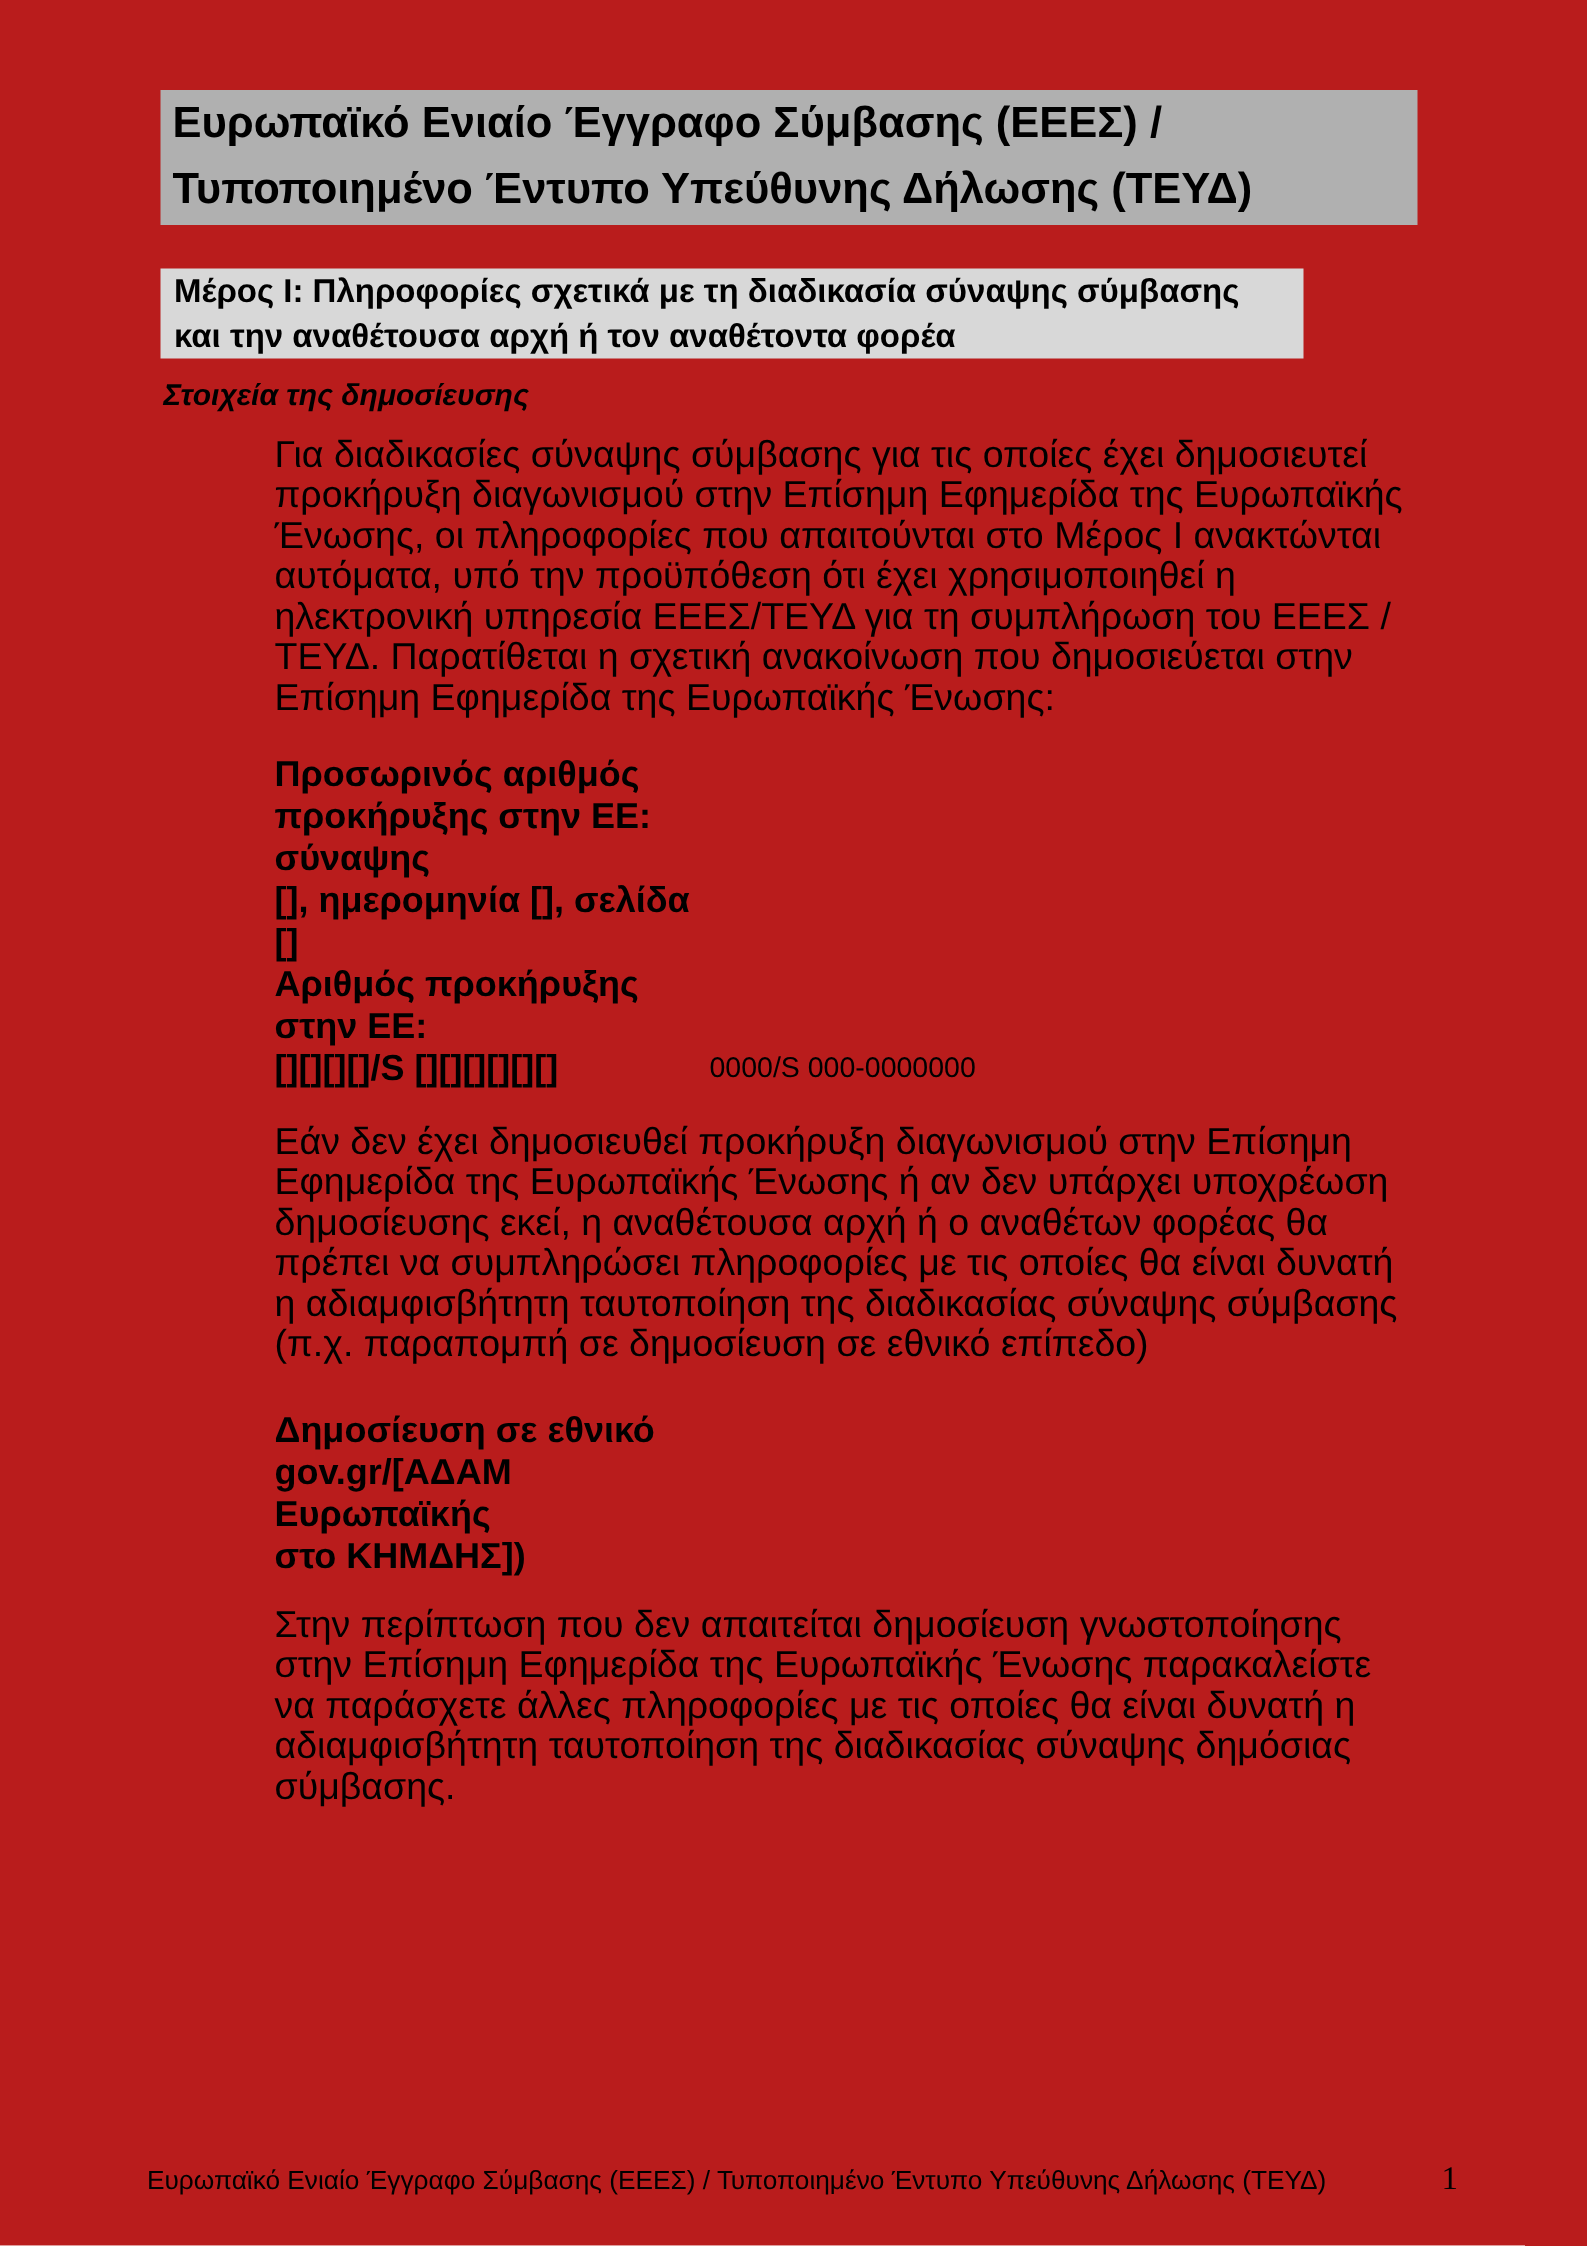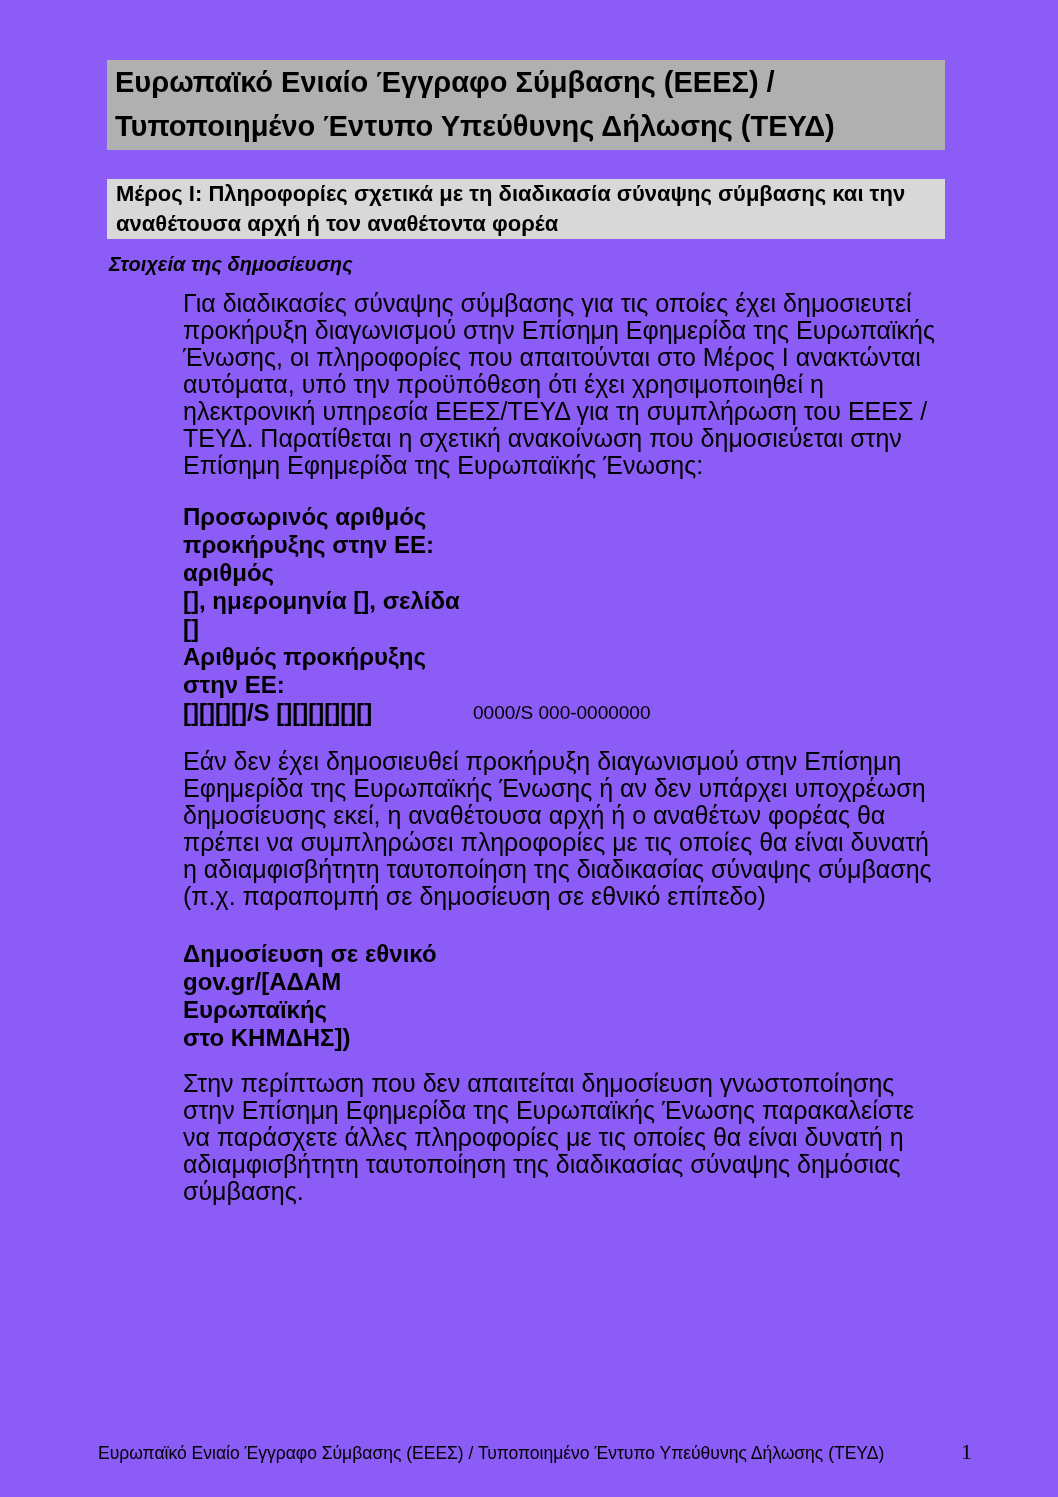--- a/index.html
+++ b/index.html
@@ -4,38 +4,38 @@
 <style>
   html, body {
     margin: 0;
     padding: 0;
     background: #ffffff;
   }
   .page {
     position: relative;
     width: 1058px;
     height: 1497px;
-    background: #8b5cf6;
+    background: #b91c1c;
     color: #000000;
     font-family: "Liberation Sans", sans-serif;
     overflow: hidden;
   }
   .title-bar {
     margin: 60px 0 0 107px;
     width: 838px;
     box-sizing: border-box;
     background: #b0b0b0;
     font-size: 29px;
     font-weight: bold;
     line-height: 44px;
     padding: 0 14px 2px 8px;
   }
   .part-header-bar {
     margin: 29px 0 0 107px;
-    width: 838px;
+    width: 762px;
     box-sizing: border-box;
     background: #d8d8d8;
     font-size: 22px;
     font-weight: bold;
     line-height: 30px;
     padding: 0 20px 0 9px;
   }
   .sub-heading {
     margin: 14px 0 0 109px;
     font-size: 20px;
@@ -103,21 +103,21 @@
 
   <div class="sub-heading">Στοιχεία της δημοσίευσης</div>
 
   <div class="indent">
 
     <p class="body-par par-1">Για διαδικασίες σύναψης σύμβασης για τις οποίες έχει δημοσιευτεί προκήρυξη διαγωνισμού στην Επίσημη Εφημερίδα της Ευρωπαϊκής Ένωσης, οι πληροφορίες που απαιτούνται στο Μέρος Ι ανακτώνται αυτόματα, υπό την προϋπόθεση ότι έχει χρησιμοποιηθεί η ηλεκτρονική υπηρεσία ΕΕΕΣ/ΤΕΥΔ για τη συμπλήρωση του ΕΕΕΣ /ΤΕΥΔ. Παρατίθεται η σχετική ανακοίνωση που δημοσιεύεται στην Επίσημη Εφημερίδα της Ευρωπαϊκής Ένωσης:</p>
 
     <div class="field-grid field-grid-1">
       <div class="field-label">
         <div>Προσωρινός αριθμός</div>
-        <div>προκήρυξης στην ΕΕ: αριθμός</div>
+        <div>προκήρυξης στην ΕΕ: σύναψης</div>
         <div>[], ημερομηνία [], σελίδα []</div>
         <div>Αριθμός προκήρυξης στην ΕΕ:</div>
         <div>[][][][]/S [][][][][][]</div>
       </div>
       <div class="field-value">0000/S 000-0000000</div>
     </div>
 
     <p class="body-par par-2">Εάν δεν έχει δημοσιευθεί προκήρυξη διαγωνισμού στην Επίσημη Εφημερίδα της Ευρωπαϊκής Ένωσης ή αν δεν υπάρχει υποχρέωση δημοσίευσης εκεί, η αναθέτουσα αρχή ή ο αναθέτων φορέας θα πρέπει να συμπληρώσει πληροφορίες με τις οποίες θα είναι δυνατή η αδιαμφισβήτητη ταυτοποίηση της διαδικασίας σύναψης σύμβασης (π.χ. παραπομπή σε δημοσίευση σε εθνικό επίπεδο)</p>
 
     <div class="field-grid field-grid-2">

